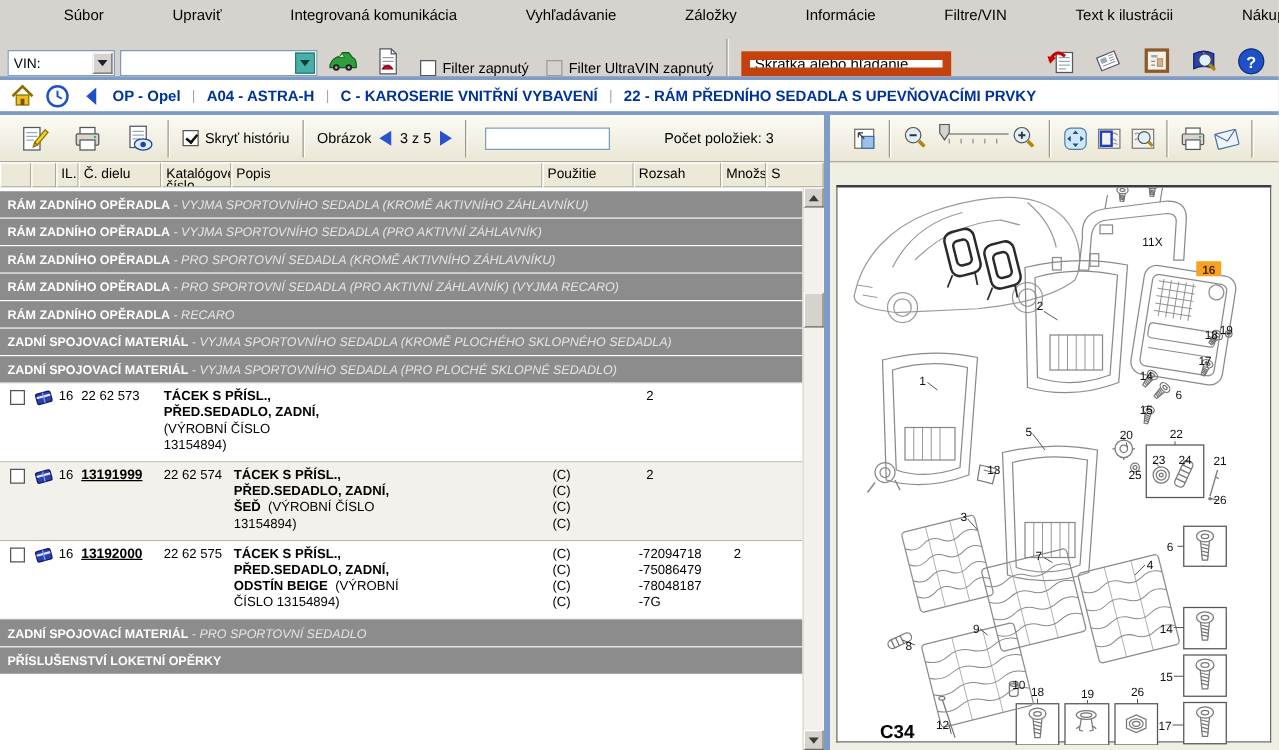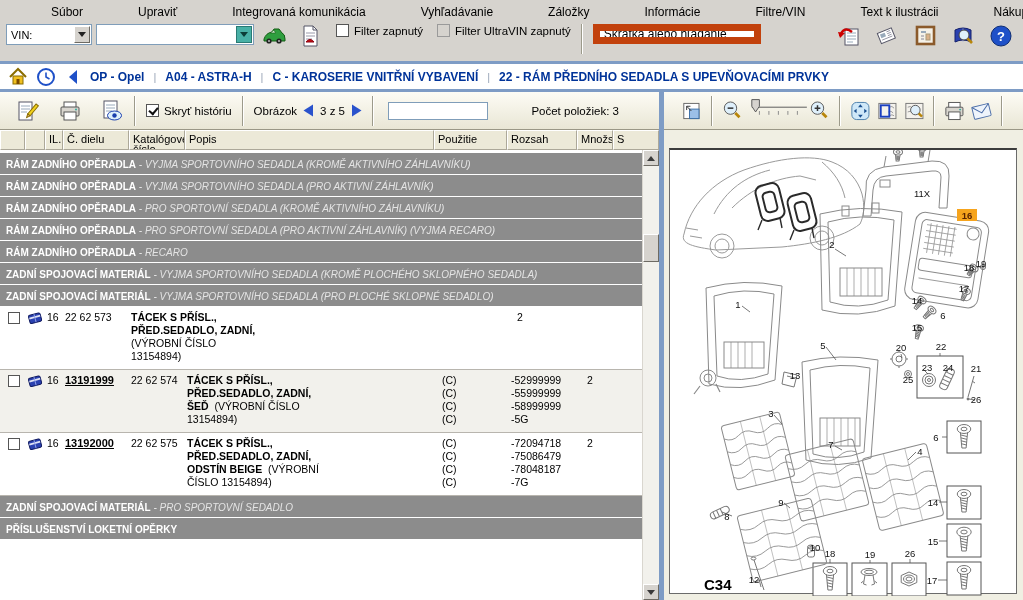--- a/index.html
+++ b/index.html
@@ -4,21 +4,21 @@
 <style>
   * { box-sizing: border-box; margin:0; padding:0; }
   html,body { width:1023px; height:600px; overflow:hidden; }
   body { font-family:"Liberation Sans",sans-serif; font-size:11px; background:#d6d3ce; color:#000; }
 
   
   .menubar { height:24px; display:flex; align-items:center; padding-left:4px; background:#d6d3ce; }
   .menu-item { padding:8px 8px; font-size:12px; white-space:nowrap; cursor:default;margin-left:39px; }
 
   
-  .vinbar { height:37px; display:flex; align-items:flex-start; background:#d6d3ce; padding-left:6px; }
+  .vinbar { height:37px; display:flex; align-items:flex-end; background:#d6d3ce; padding-left:6px; }
   .combo { background:#fff; border:1px solid #7f9db9; height:21px; display:flex; align-items:center; position:relative; }
   .vin-combo { width:86px; padding-left:4px; font-size:11px; }
   .vin-value { width:158px; margin-left:4px; }
   .combo-btn { position:absolute; right:1px; top:1px; bottom:1px; width:16px; display:flex; align-items:center; justify-content:center; }
   .combo-btn.gray { background:#d6d3ce; border:1px solid; border-color:#fff #6d6a63 #6d6a63 #fff; }
   .combo-btn.teal { background:#48b0a6; border:1px solid #2a7a74; }
   .tri-down { width:0; height:0; border-left:4px solid transparent; border-right:4px solid transparent; border-top:5px solid #222; }
   .combo-btn.teal .tri-down { border-top-color:#0c3d38; }
   .ckb { width:13px; height:13px; background:#fff; border:1px solid #555; display:inline-block; position:relative; flex:0 0 auto; }
   .ckb.checked::after { content:""; position:absolute; left:2px; top:2px; width:7px; height:4px; border-left:2px solid #111; border-bottom:2px solid #111; transform:rotate(-50deg); }
@@ -307,26 +307,20 @@
               <div class="dline"><b>PŘED.SEDADLO, ZADNÍ,</b></div>
               <div class="dline"><b>ŠEĎ</b><span>  (VÝROBNÍ ČÍSLO</span></div>
               <div class="dline"><span>13154894)</span></div>
             </div>
             <div class="cell c-use">
               <div>(C)</div>
               <div>(C)</div>
               <div>(C)</div>
               <div>(C)</div>
             </div>
-            <div class="cell c-range">
-              <div>-52999999</div>
-              <div>-55999999</div>
-              <div>-58999999</div>
-              <div>-5G</div>
-            </div>
             <div class="cell c-qty">2</div>
             <div class="cell"></div>
           </div>
           <div class="row row-part">
             <div class="cell"><span class="cb"></span></div>
             <div class="cell"><svg width="16" height="14" viewBox="0 0 16 14">
                 <g transform="rotate(-15 8 7)">
                   <rect x="2" y="3" width="12" height="8.5" rx="1.5" fill="#2a41b0" stroke="#101a60"></rect>
                   <rect x="2.4" y="5.2" width="11.2" height="1.8" fill="#fff" opacity="0.85"></rect>
                   <line x1="8" y1="3" x2="8" y2="11.5" stroke="#8fa0e8"></line>

